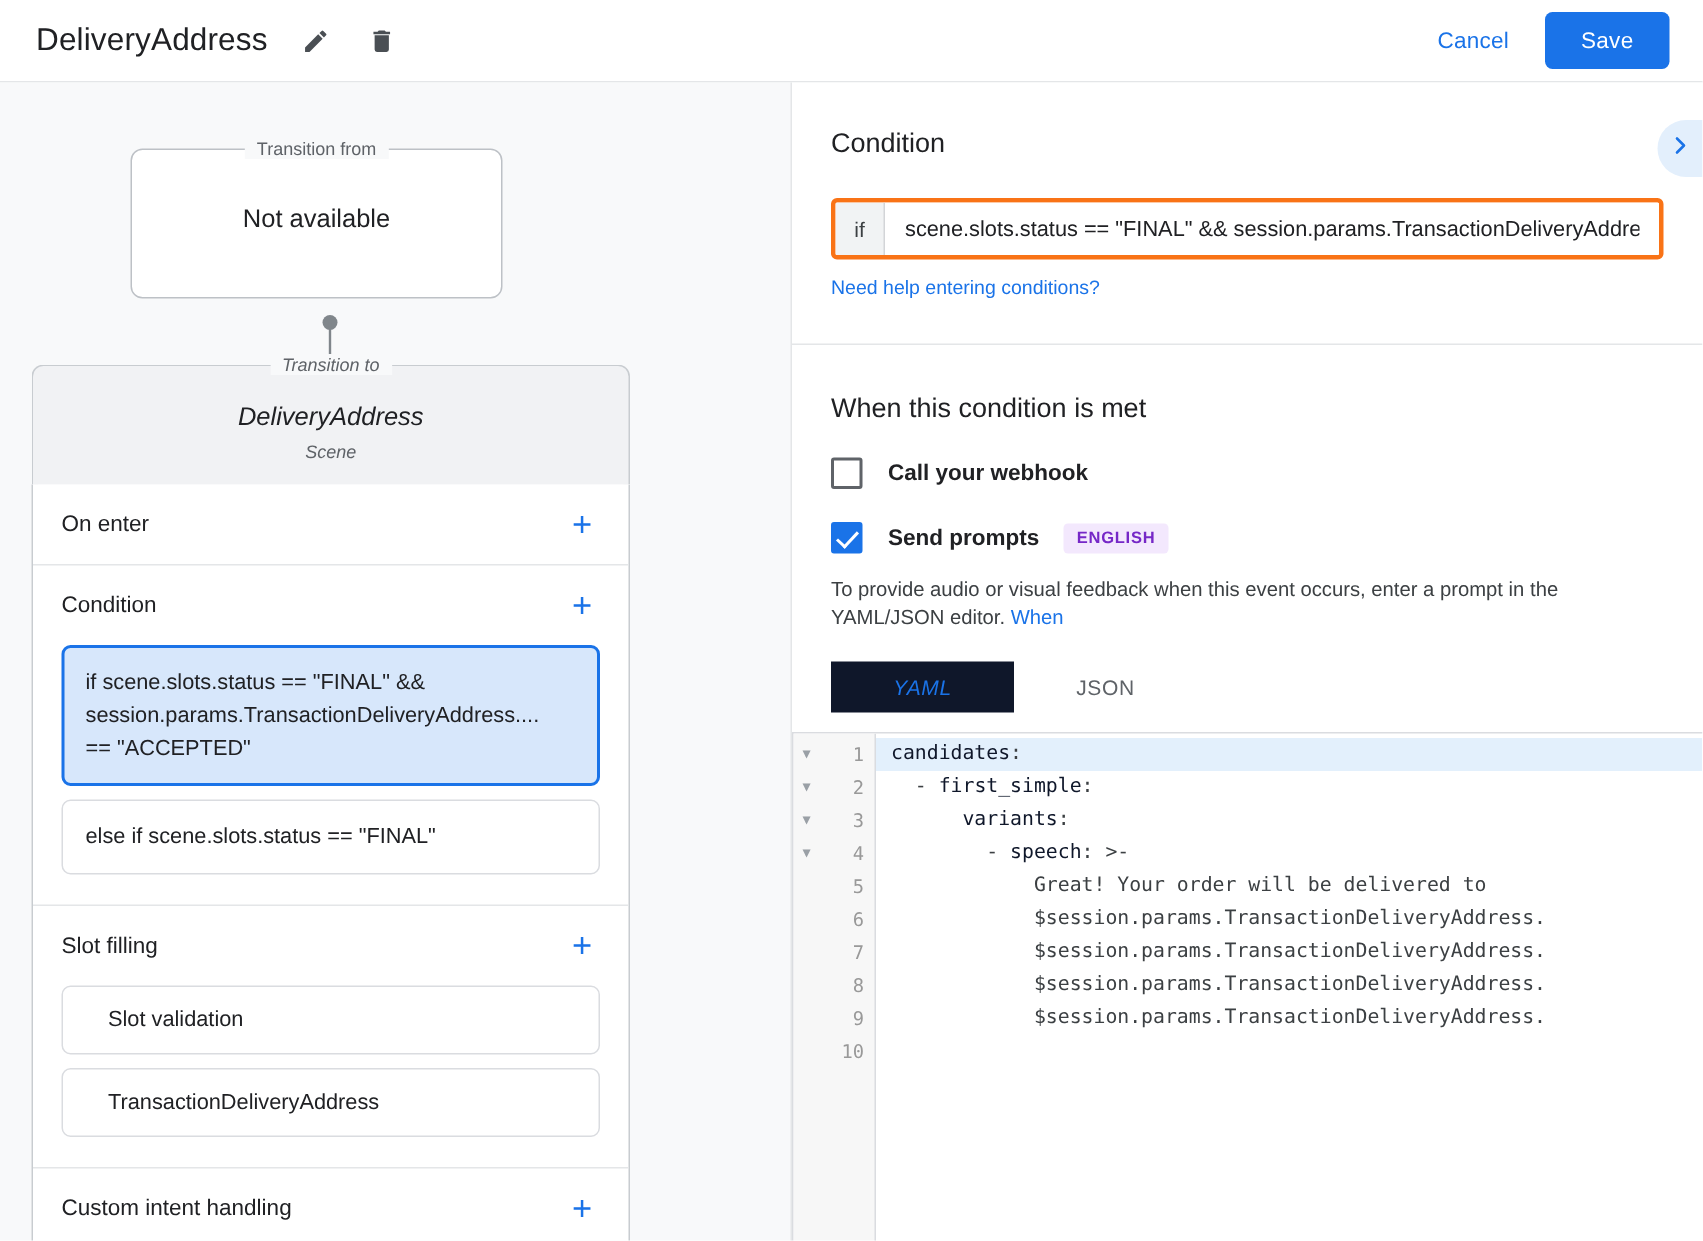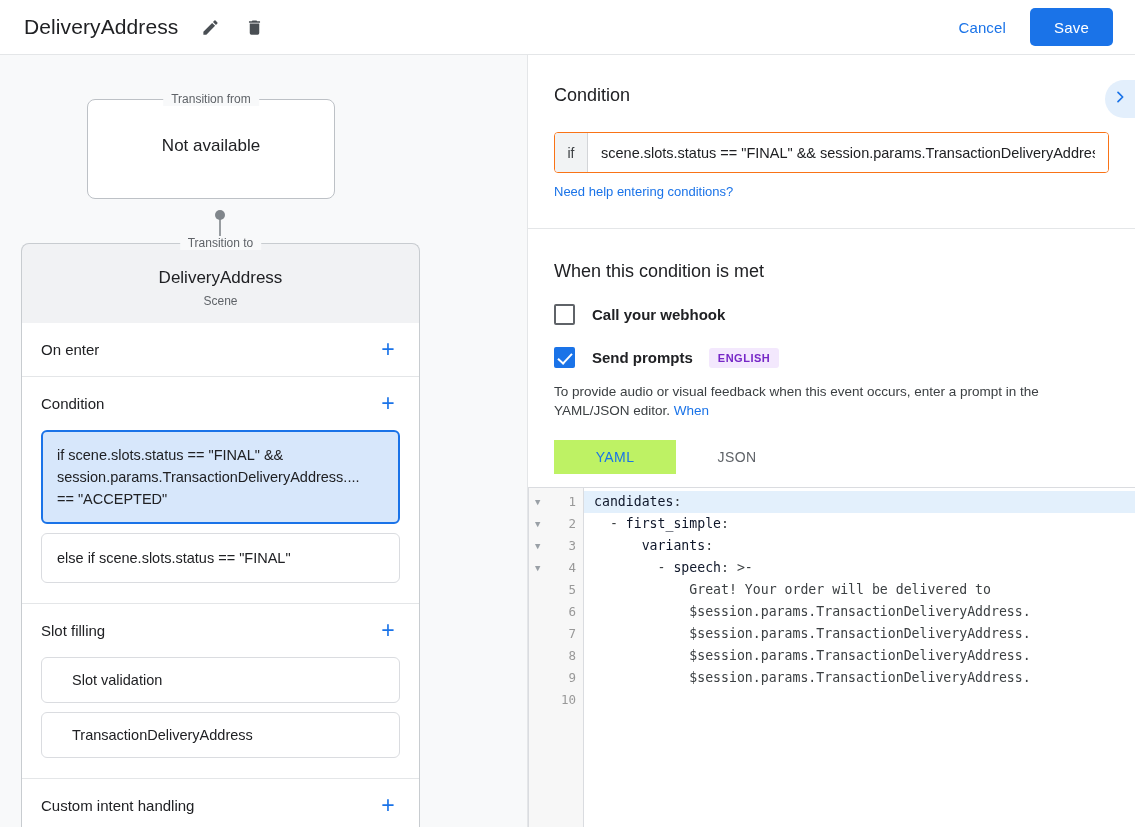--- a/index.html
+++ b/index.html
@@ -98,21 +98,21 @@
     text-align: center;
     font-size: 17px;
     color: #202124;
   }
   
   .connector { position: absolute; left: 214px; top: 155px; width: 12px; height: 80px; }
 
   #transition-to {
     left: 21px; top: 188px; width: 399px; height: 80px;
     border-bottom: none;
-    border-bottom-left-radius: 0; border-bottom-right-radius: 0;
+    border-bottom-left-radius: 0; border-bottom-right-radius: 0; font-style: italic;
   }
   #to-name {
     position: absolute; left: 0; right: 0; top: 24px;
     text-align: center; font-size: 17px; color: #202124;
   }
   #to-sub {
     position: absolute; left: 0; right: 0; top: 50px;
     text-align: center; font-size: 12px; color: #5f6368;
   }
 
@@ -188,21 +188,21 @@
   }
   .rp-section { padding: 0 26px; }
   .rp-title {
     font-size: 18px;
     color: #202124;
     padding-top: 30px;
   }
   .cond-input-row {
     display: flex;
     margin-top: 26px;
-    border: 1px solid #f97316;
+    border: 3px solid #f97316;
     border-radius: 4px;
     height: 41px;
     overflow: hidden;
     max-width: 564px;
   }
   .cond-if {
     width: 33px;
     background: #f1f3f4;
     border-right: 1px solid #d3d5d8;
     display: flex; align-items: center; justify-content: center;
@@ -303,21 +303,21 @@
   .tabs { display: flex; margin-top: 20px; }
   .tab {
     min-width: 122px;
     height: 34px;
     display: flex; align-items: center; justify-content: center;
     font-size: 14px;
     color: #5f6368;
     cursor: pointer;
     letter-spacing: 0.4px;
   }
-  .tab.active { background: #bef264; color: #1a73e8; }
+  .tab.active { background: #0f172a; color: #1a73e8; font-style: italic; }
 
   
   .editor {
     margin-top: 13px;
     border-top: 1px solid #dadce0;
     border-left: 1px solid #dadce0;
     display: flex;
     height: 355px;
     font-family: "DejaVu Sans Mono", "Liberation Mono", monospace;
     font-size: 13.2px;

